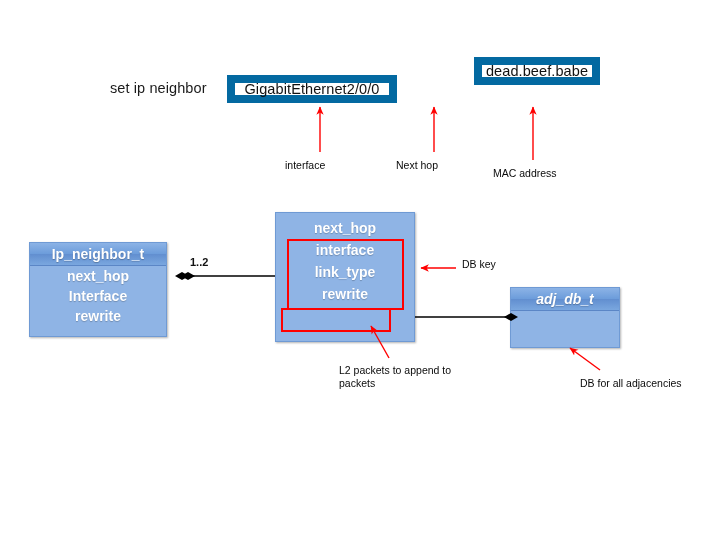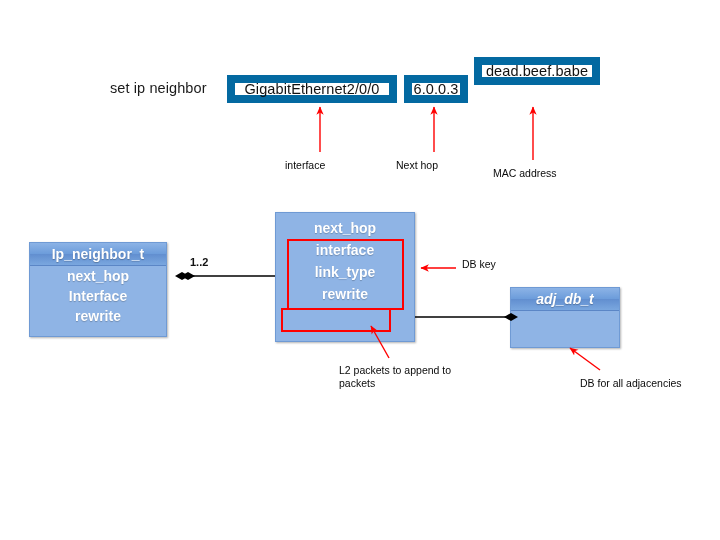--- a/index.html
+++ b/index.html
@@ -116,21 +116,20 @@
 </style>
 </head>
 <body>
 
 <div id="canvas">
 
   <div class="cmd-label" style="left:110px; top:80px;">set ip neighbor</div>
 
   <div class="cmd-box" style="left:227px; top:75px; width:170px; height:28px;">GigabitEthernet2/0/0</div>
 
-  <div class="cmd-box" style="left:404px; top:75px; width:64px; height:28px;">6.0.0.3</div>
 
   <div class="cmd-box" style="left:474px; top:57px; width:126px; height:28px;">dead.beef.babe</div>
 
   <div class="caption" style="left:285px; top:159px;">interface</div>
 
   <div class="caption" style="left:396px; top:159px;">Next hop</div>
 
   <div class="caption" style="left:493px; top:167px;">MAC address</div>
 
   <div class="uml-box" style="left:29px; top:230px; width:138px; height:95px;margin-top:12px;">

